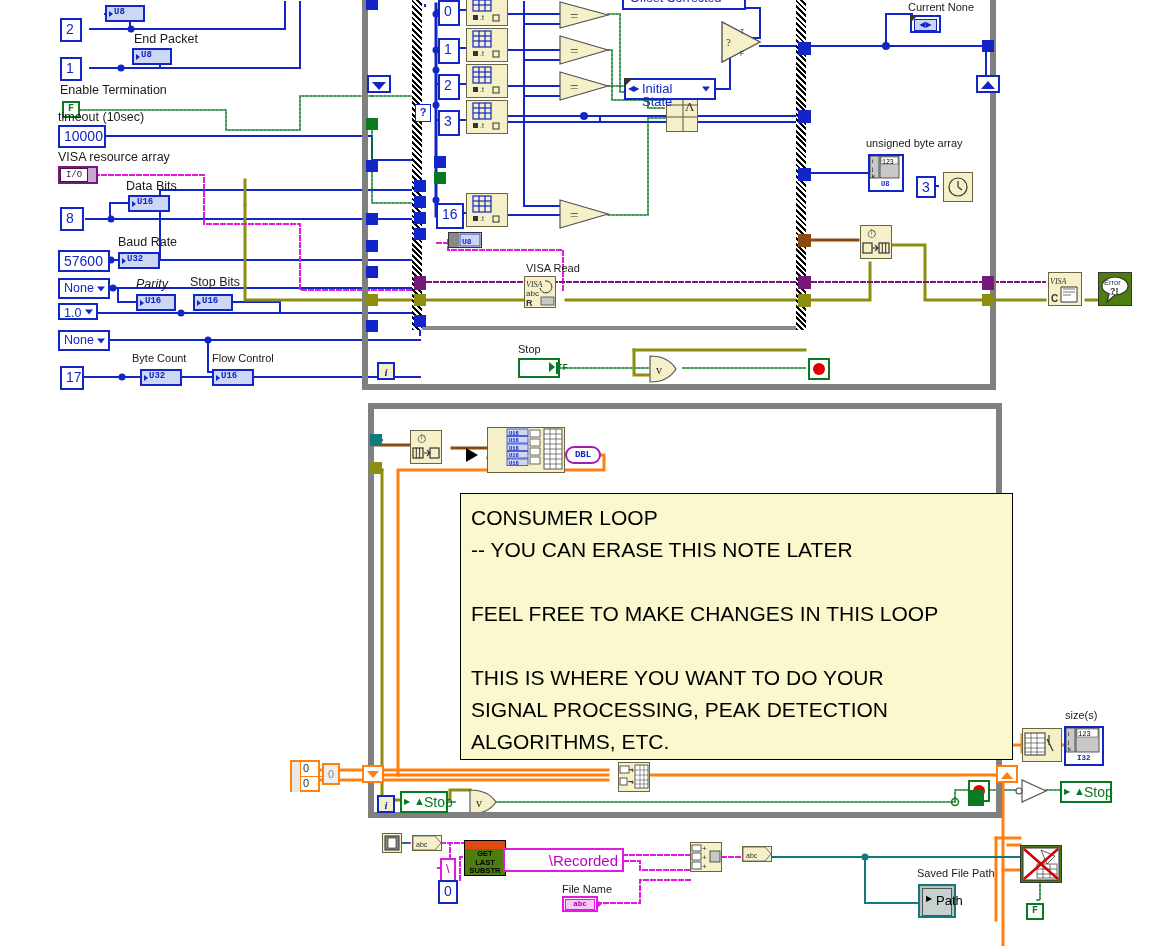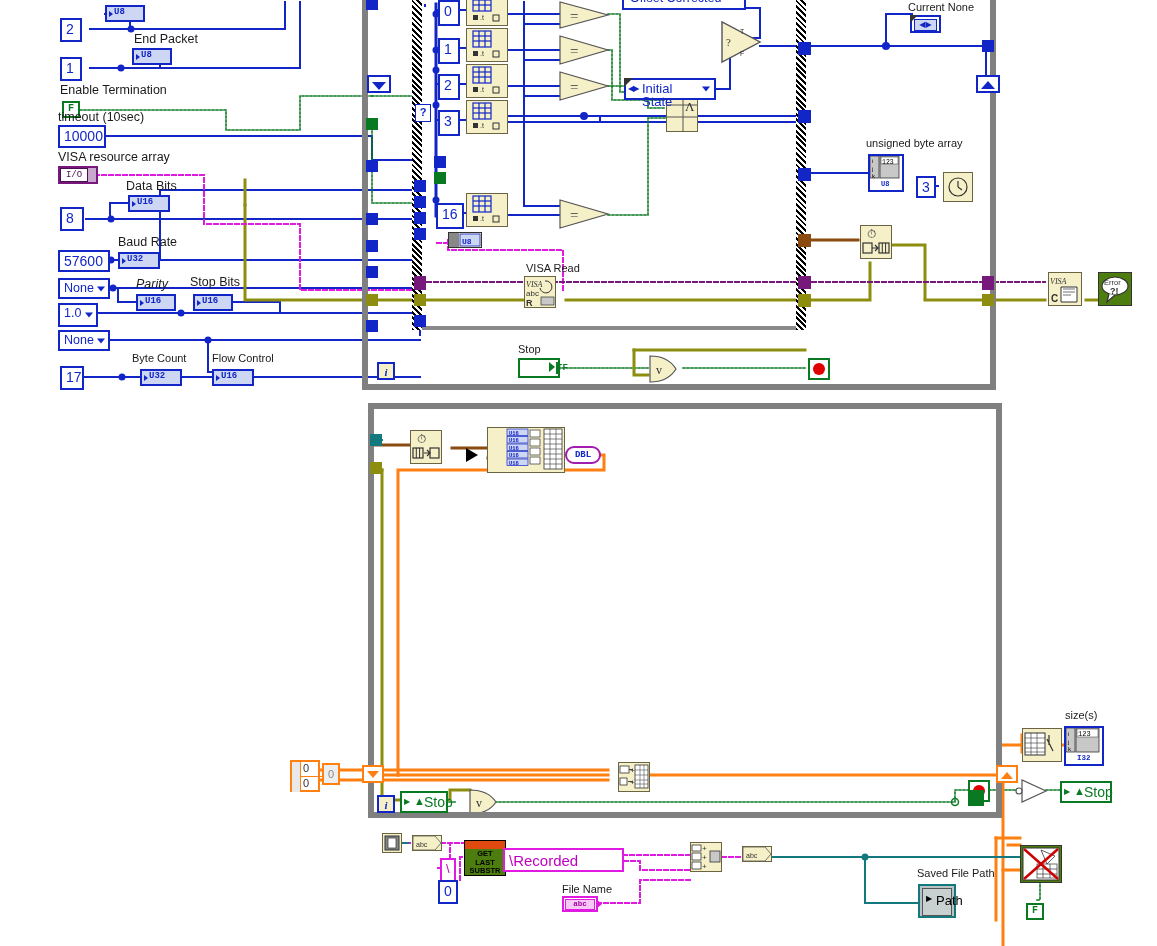--- a/index.html
+++ b/index.html
@@ -316,21 +316,21 @@
 
 <div class="lbl" style="left:118px;top:236px;">Baud Rate</div>
 <div class="kNum" style="left:58px;top:250px;width:52px;height:22px;">57600</div>
 <div class="conv" style="left:118px;top:252px;width:42px;height:17px;">U32</div>
 
 <div class="ring" style="left:58px;top:278px;width:52px;height:21px;">None</div>
 <div class="lbl" style="left:136px;top:278px;font-style:italic;">Parity</div>
 <div class="lbl" style="left:190px;top:276px;">Stop Bits</div>
 <div class="conv" style="left:136px;top:294px;width:40px;height:17px;">U16</div>
 <div class="conv" style="left:193px;top:294px;width:40px;height:17px;">U16</div>
-<div class="ring" style="left:58px;top:303px;width:40px;height:24px;">1.0</div>
+<div class="ring" style="left:58px;top:303px;width:40px;height:17px;">1.0</div>
 <div class="ring" style="left:58px;top:330px;width:52px;height:21px;">None</div>
 
 <div class="lbl sm" style="left:132px;top:353px;">Byte Count</div>
 <div class="lbl sm" style="left:212px;top:353px;">Flow Control</div>
 <div class="kNum" style="left:60px;top:366px;width:24px;height:24px;">17</div>
 <div class="conv" style="left:140px;top:369px;width:42px;height:17px;">U32</div>
 <div class="conv" style="left:212px;top:369px;width:42px;height:17px;">U16</div>
 
 <div class="node" style="left:466px;top:-8px;width:42px;height:34px;">
   <svg width="40" height="32">
@@ -592,20 +592,28 @@
         <line x1="56" y1="36" x2="74" y2="36"></line>
         <line x1="62" y1="1" x2="62" y2="41"></line>
             <line x1="68" y1="1" x2="68" y2="41"></line>
       </g>
     </g>
   </svg>
 </div>
 
 <div style="position:absolute;left:565px;top:446px;width:36px;height:18px;border:2px solid #a21caf;background:#fff;border-radius:9px;box-sizing:border-box;color:#1226c8;font-size:9px;font-weight:bold;font-family:'Liberation Mono',monospace;text-align:center;line-height:14px;">DBL</div>
 
+<div class="note" style="left:460px;top:493px;width:553px;height:267px;">CONSUMER LOOP
+-- YOU CAN ERASE THIS NOTE LATER
+
+FEEL FREE TO MAKE CHANGES IN THIS LOOP
+
+THIS IS WHERE YOU WANT TO DO YOUR
+SIGNAL PROCESSING, PEAK DETECTION
+ALGORITHMS, ETC.</div>
 
 <div style="position:absolute;left:290px;top:760px;width:30px;height:32px;border:2px solid #ff7f10;background:#fff;box-sizing:border-box;">
   <div style="position:absolute;left:0;top:0;width:8px;height:30px;background:#e8e8e8;border-right:1px solid #ff7f10;"></div>
   <div style="position:absolute;left:9px;top:0px;width:19px;height:14px;border-bottom:1px solid #ff7f10;color:#333;font-size:11px;padding-left:2px;">0</div>
   <div style="position:absolute;left:9px;top:15px;width:19px;height:14px;color:#333;font-size:11px;padding-left:2px;">0</div>
 </div>
 <div style="position:absolute;left:322px;top:763px;width:18px;height:22px;border:2px solid #ff7f10;background:#eee;color:#888;font-size:11px;text-align:center;line-height:18px;box-sizing:border-box;">0</div>
 
 <div class="stopTun" style="left:362px;top:765px;width:22px;height:18px;">
   <div style="width:0;height:0;margin:4px auto 0;border-left:6px solid transparent;border-right:6px solid transparent;border-top:7px solid #ff7f10;"></div>
@@ -692,21 +700,21 @@
       </svg>
 </div>
 <div class="kStr" style="left:440px;top:858px;width:16px;height:26px;">\</div>
 <div class="kNum" style="left:438px;top:880px;width:20px;height:24px;">0</div>
 
 <div class="nodeW" style="left:464px;top:840px;width:42px;height:36px;border:1px solid #000;">
   <div style="height:8px;background:#e04a10;"></div>
   <div style="font-size:7.5px;line-height:8.5px;text-align:center;color:#000;font-weight:bold;padding-top:1px;">GET<br>LAST<br>SUBSTR</div>
 </div>
 
-<div class="kStr" style="left:503px;top:848px;width:121px;height:24px;text-align:left;font-size:15px;padding-top:3px;">\Recorded</div>
+<div class="kStr" style="left:503px;top:848px;width:121px;height:24px;text-align:right;font-size:15px;padding-top:3px;">\Recorded</div>
 
 <div class="lbl sm" style="left:562px;top:884px;">File Name</div>
 <div style="position:absolute;left:562px;top:896px;width:36px;height:16px;border:2px solid #e01ae0;background:#fff;box-sizing:border-box;">
   <div style="margin:1px;border:1px solid #e01ae0;background:#f7c8f7;color:#a000a0;font-size:7.5px;font-weight:bold;text-align:center;line-height:9px;font-family:'Liberation Mono',monospace;">abc</div>
 </div>
 <div style="position:absolute;left:596px;top:899px;width:0;height:0;border-left:6px solid #e01ae0;border-top:5px solid transparent;border-bottom:5px solid transparent;"></div>
 
 <div class="node" style="left:690px;top:842px;width:32px;height:30px;">
   <svg width="30" height="28">
     <rect x="1" y="2" width="9" height="6" fill="#fff" stroke="#333" stroke-width="0.8"></rect>

